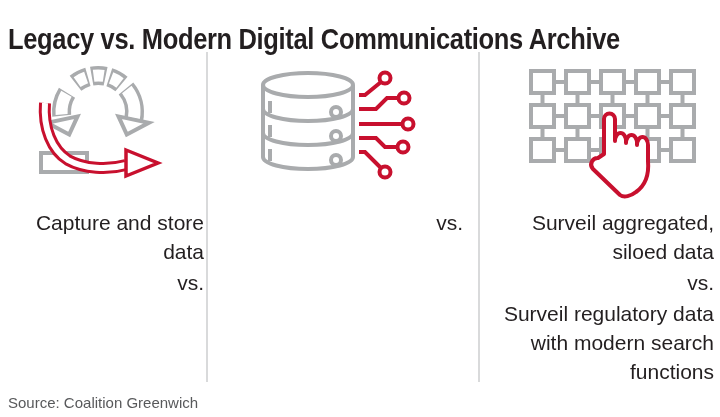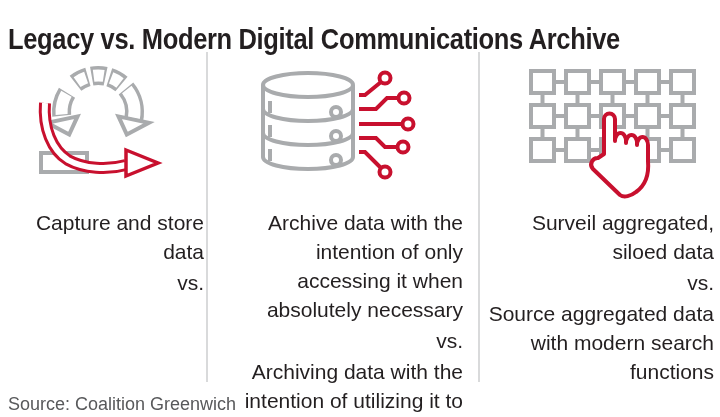--- a/index.html
+++ b/index.html
@@ -28,21 +28,21 @@
   .txt{
     position:absolute;top:209px;text-align:right;
     font-size:21px;line-height:1.38;
   }
   #txt1{left:0px;width:204px;}
   #txt2{left:223px;width:240px;}
   #txt3{left:488px;width:226px;}
   .txt p{margin:0 0 2px 0;}
   .source{
     position:absolute;left:8px;top:394px;
-    font-size:18px;color:var(--source_text,#58595B);
+    font-size:15px;color:var(--source_text,#58595B);
   }
   
   svg{display:block;width:100%;height:100%;}
   .g19{stroke:var(--icon_gray,#A9ABAD);stroke-width:19;fill:none;}
   .w12{stroke:#fff;stroke-width:12;fill:none;}
   .g4 {stroke:var(--icon_gray,#A9ABAD);stroke-width:4;fill:none;}
   .g4f{stroke:var(--icon_gray,#A9ABAD);stroke-width:4;fill:#fff;}
   .r12{stroke:var(--red,#C8102E);stroke-width:12;fill:none;}
   .w6 {stroke:#fff;stroke-width:6;fill:none;}
   .r4 {stroke:var(--red,#C8102E);stroke-width:4;fill:none;}
@@ -141,24 +141,22 @@
          L93,114 A6.5,6.5 0 0 1 98,103 Z"></path>
   </svg>
 </div>
 
 <div class="txt" id="txt1">
   <p>Capture and store data</p>
   <p>vs.</p>
 </div>
 
 <div class="txt" id="txt2">
-  <p>Archive data with the intention of only accessing it when absolutely necessary</p>
   <p>vs.</p>
-  <p>Archiving data with the intention of utilizing it to ensure regulatory compliance and gain business insights</p>
 </div>
 
 <div class="txt" id="txt3">
   <p>Surveil aggregated, siloed data</p>
   <p>vs.</p>
-  <p>Source aggregated data with modern search functions</p>
+  <p>Surveil regulatory data with modern search functions</p>
 </div>
 
 <div class="source">Source: Coalition Greenwich</div>
 
 </body></html>

